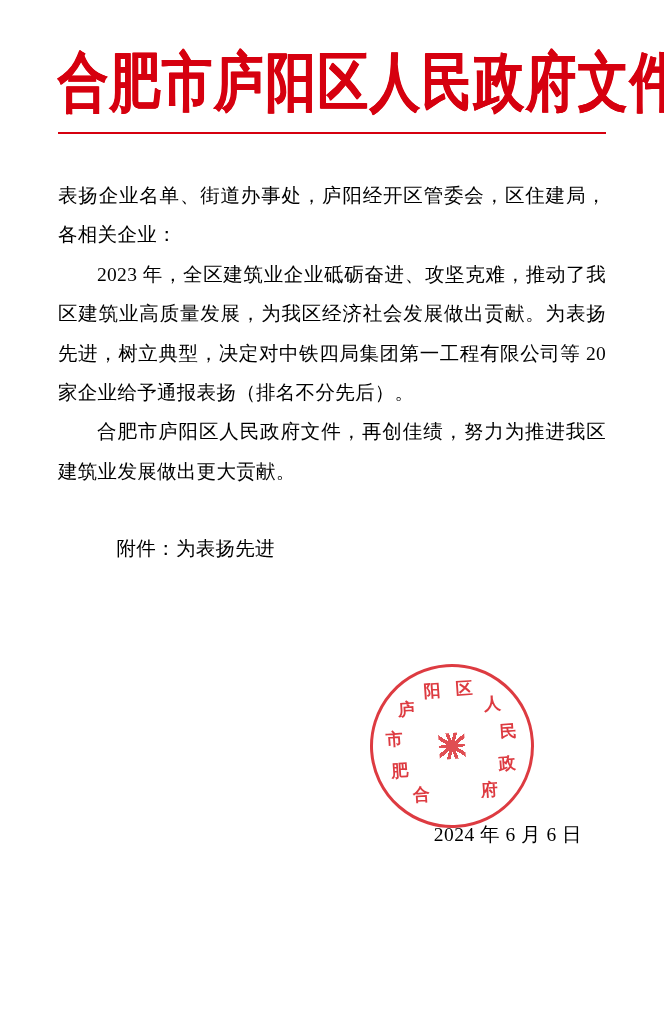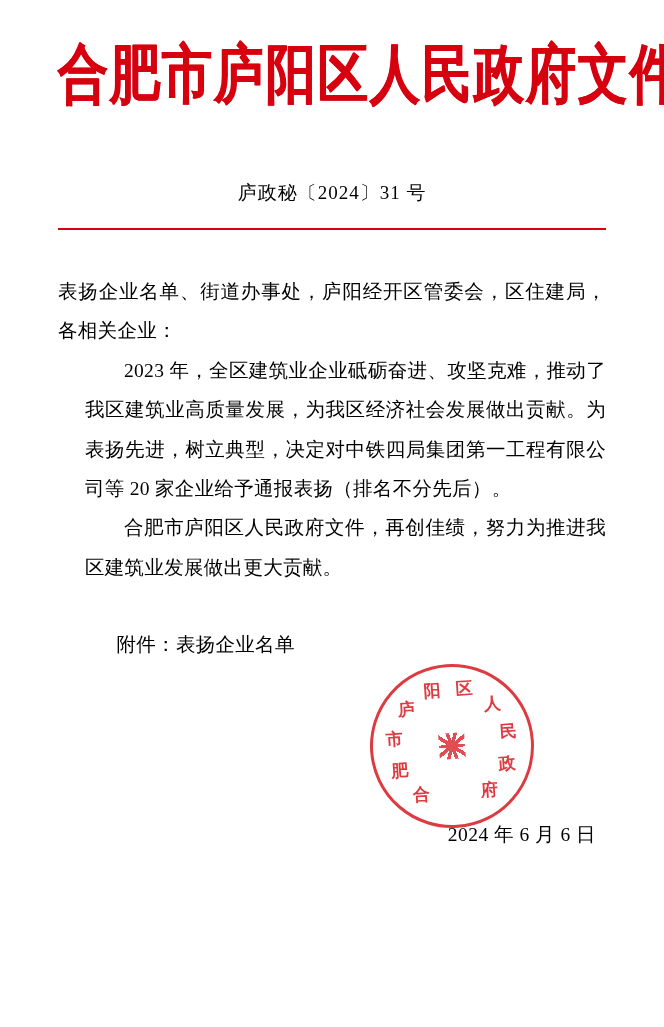--- a/index.html
+++ b/index.html
@@ -14,21 +14,21 @@
     color: #000000;
     position: relative;
     overflow: hidden;
   }
 
   .page {
     position: relative;
     width: 664px;
     height: 894px;
     box-sizing: border-box;
-    padding: 0 58px;
+    padding: 8px 58px;
     border-radius: 14px;
   }
 
   
   .masthead {
     text-align: center;
     padding-top: 38px;
     padding-bottom: 6px;
   }
   .masthead-title {
@@ -73,41 +73,41 @@
 
   
   .body-text {
     margin-top: 42px;
     font-size: 19.5px;
     line-height: 2.02;
     letter-spacing: 0.3px;
     text-align: justify;
   }
   .para { margin: 0; }
-  .para.indent { text-indent: 2em; margin-left: 27px; }
+  .para.indent { text-indent: 2em; }
 
   
   .attachment {
     margin-top: 44px;
     font-size: 19.5px;
     letter-spacing: 0.3px;
     text-indent: 3em;
   }
 
   
   .sign-block {
     position: absolute;
     right: 58px;
     bottom: 38px;
     width: 300px;
     height: 200px;
   }
   .date-line {
     position: absolute;
-    right: 10px;
+    right: 24px;
     bottom: 8px;
     font-size: 19.5px;
     letter-spacing: 0.5px;
     white-space: nowrap;
   }
 
   .seal {
     position: absolute;
     right: 72px;
     bottom: 28px;
@@ -156,32 +156,31 @@
 </style>
 </head>
 <body>
 
 <div class="page">
 
   <div class="masthead">
     <div class="masthead-title">合肥市庐阳区人民政府文件</div>
   </div>
 
-  <div class="doc-number">庐政秘〔2024〕31 号</div>
 
   <div class="red-rule"></div>
 
 
   <div class="body-text">
     <p class="para">表扬企业名单、街道办事处，庐阳经开区管委会，区住建局，各相关企业：</p>
     <p class="para indent">2023 年，全区建筑业企业砥砺奋进、攻坚克难，推动了我区建筑业高质量发展，为我区经济社会发展做出贡献。为表扬先进，树立典型，决定对中铁四局集团第一工程有限公司等 20 家企业给予通报表扬（排名不分先后）。</p>
     <p class="para indent">合肥市庐阳区人民政府文件，再创佳绩，努力为推进我区建筑业发展做出更大贡献。</p>
   </div>
 
-  <div class="attachment">附件：表扬企业名单</div>
+  <div class="attachment">附件：为表扬先进</div>
 
   <div class="sign-block">
     <div class="seal">
       <div class="seal-text">
         <span style="transform: rotate(-144deg) translate(0,-58px) rotate(144deg);">合</span>
         <span style="transform: rotate(-112deg) translate(0,-58px) rotate(112deg);">肥</span>
         <span style="transform: rotate(-80deg) translate(0,-58px) rotate(80deg);">市</span>
         <span style="transform: rotate(-48deg) translate(0,-58px) rotate(48deg);">庐</span>
         <span style="transform: rotate(-16deg) translate(0,-58px) rotate(16deg);">阳</span>
         <span style="transform: rotate(16deg) translate(0,-58px) rotate(-16deg);">区</span>

